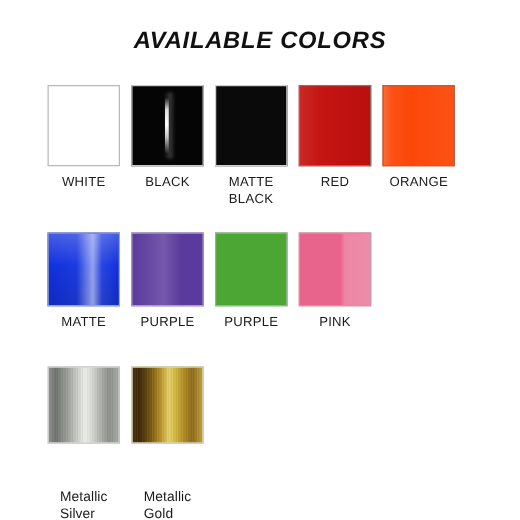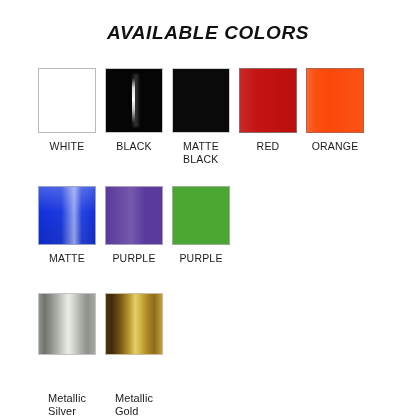--- a/index.html
+++ b/index.html
@@ -341,20 +341,26 @@
       </div>
       <div class="label">PURPLE</div>
     </div>
 
     <div class="cell">
       <div class="swatch swatch-2 sw-green"></div>
       <div class="label">PURPLE</div>
     </div>
 
 
+    <div class="cell">
+      <div class="swatch swatch-2 sw-pink">
+        <div class="gloss"></div>
+      </div>
+      <div class="label">PINK</div>
+    </div>
 
   </div>
 
   <div class="row" style="top:293px;">
 
     <div class="cell">
       <div class="swatch swatch-3 sw-silver">
         <div class="grain"></div>
       </div>
       <div class="label label-mixed">Metallic

